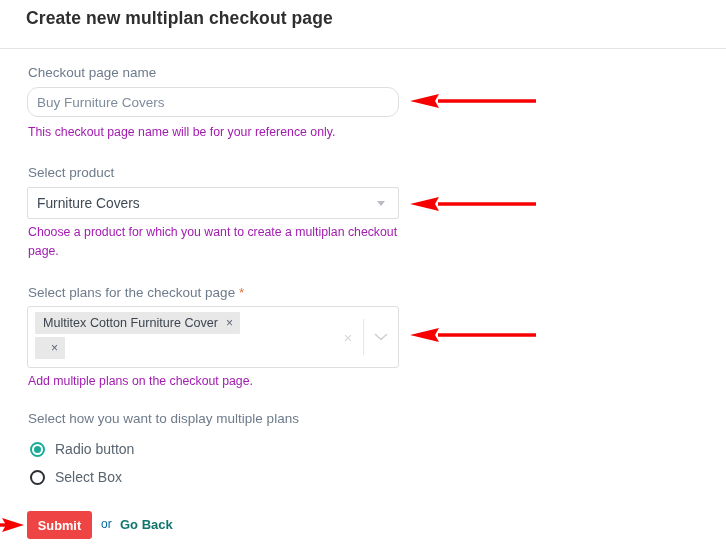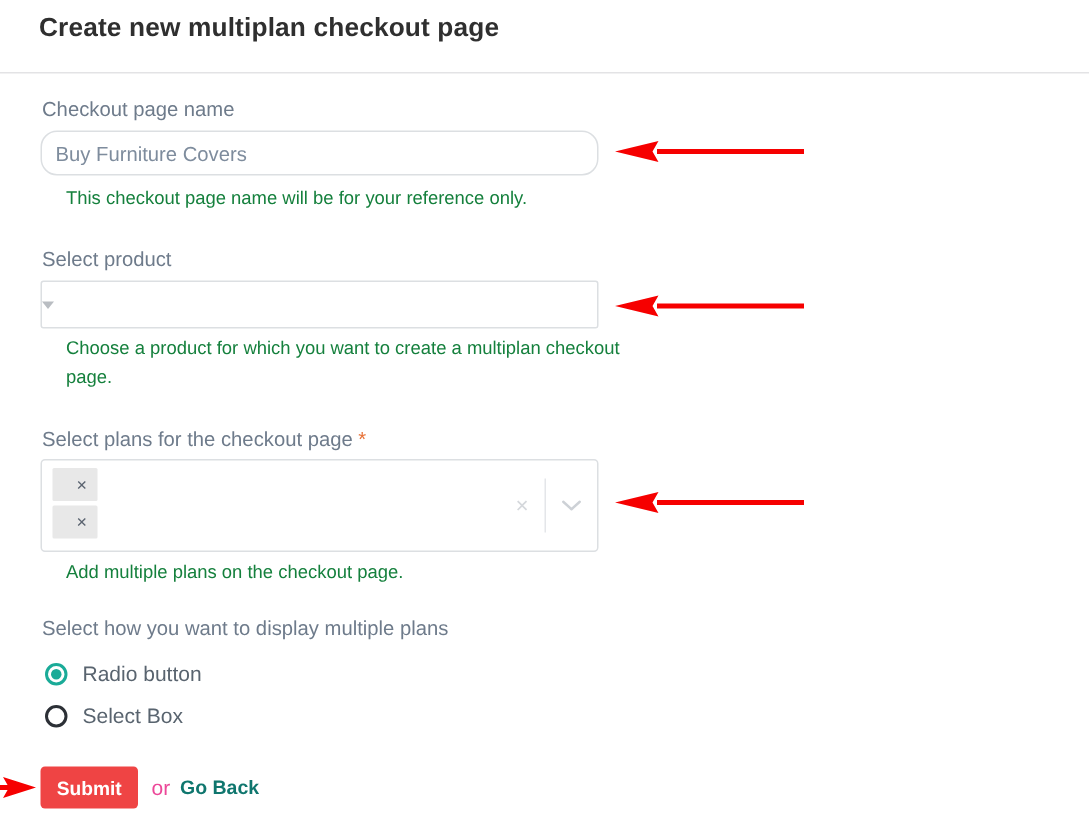--- a/index.html
+++ b/index.html
@@ -40,23 +40,23 @@
     font-size: 13.5px;
     color: #6e7b8b;
     white-space: nowrap;
   }
   .req-star {
     color: #e8743b;
     font-size: 13.5px;
   }
   .help-text {
     position: absolute;
-    left: 44px;
+    left: 28px;
     font-size: 12.3px;
-    color: #15803d;
+    color: #a21caf;
     line-height: 19px;
     width: 370px;
   }
 
   .text-input {
     position: absolute;
     left: 27px;
     width: 372px;
     height: 30px;
     box-sizing: border-box;
@@ -212,22 +212,22 @@
     font-family: "Liberation Sans", sans-serif;
     font-size: 12.8px;
     font-weight: bold;
     cursor: pointer;
     padding: 0;
   }
   .or-text {
     position: absolute;
     left: 101px;
     top: 517px;
-    font-size: 14px;
-    color: #ec4899;
+    font-size: 12px;
+    color: #0369a1;
   }
   .go-back {
     position: absolute;
     left: 120px;
     top: 517px;
     font-size: 13px;
     color: #0f766e;
     text-decoration: none;
     font-weight: bold;
     cursor: pointer;
@@ -244,31 +244,33 @@
 
 <div class="page-title">Create new multiplan checkout page</div>
 <div class="header-divider"></div>
 
 <div class="field-label" style="top:65px;">Checkout page name</div>
 <input class="text-input" style="top: 87px; border-radius: 11px;" type="text" value="Buy Furniture Covers">
 <div class="help-text" style="top:123px;">This checkout page name will be for your reference only.</div>
 
 <div class="field-label" style="top:165px;">Select product</div>
 <div class="select-box" style="top:187px;">
+  <span class="select-value">Furniture Covers</span>
   <span class="caret-down"></span>
 </div>
 <div class="help-text" style="top:223px;">Choose a product for which you want to create a multiplan checkout page.</div>
 
 <div class="field-label" style="top:285px;">
   <span>Select plans for the checkout page</span>
   <span class="req-star">*</span>
 </div>
 <div class="multiselect" style="top:306px;">
   <div class="tags">
     <span class="tag">
+      <span>Multitex Cotton Furniture Cover</span>
       <span class="tag-x">×</span>
     </span>
     <span class="tag">
       <span class="tag-x">×</span>
     </span>
   </div>
   <div class="ms-controls">
     <span class="ms-clear">×</span>
     <span class="ms-divider"></span>
     <span class="ms-chevron">

